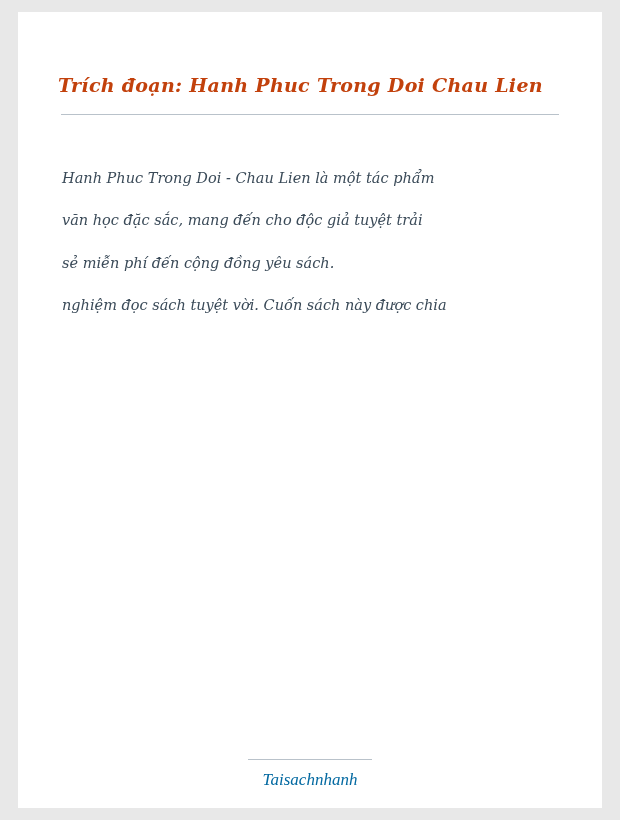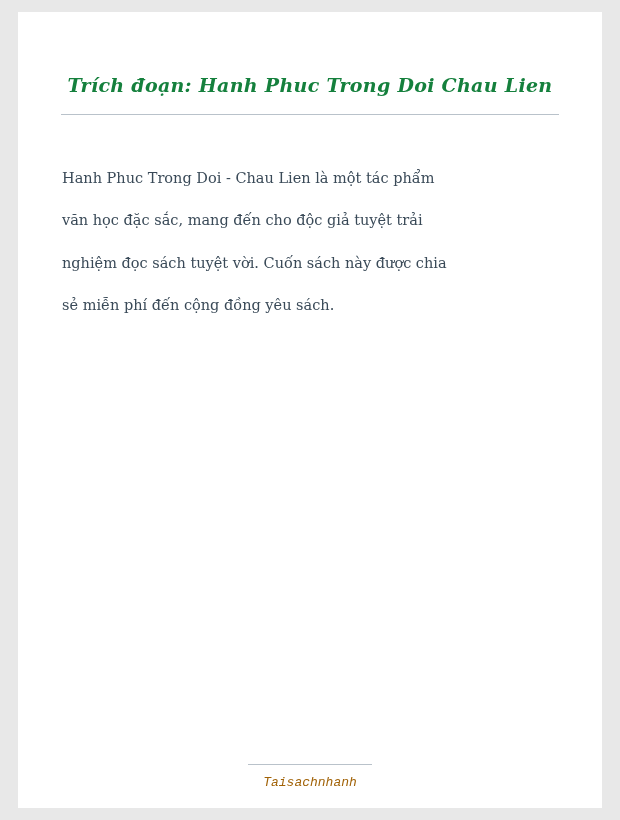--- a/index.html
+++ b/index.html
@@ -18,77 +18,77 @@
     left: 18px;
     top: 12px;
     width: 584px;
     height: 796px;
     background: #ffffff;
     box-sizing: border-box;
   }
   .doc-title {
     margin: 0;
     padding: 62px 40px 0 40px;
-    text-align: center;
     font-size: 19px;
     font-style: italic;
     font-weight: bold;
-    color: #15803d;
+    color: #c2410c;
     letter-spacing: 0.3px;
     font-family: "DejaVu Serif", serif;
   }
   .title-rule {
     margin: 18px auto 0 auto;
     width: 498px;
     height: 1px;
     background: #b9c2ca;
   }
   .body-block {
     padding: 34px 44px 0 44px;
   }
   .body-line {
     font-size: 14.5px;
+    font-style: italic;
     color: #3a4a58;
     line-height: 28px;
     white-space: pre-wrap;
     font-family: "DejaVu Serif", serif;
   }
   .footer {
     position: absolute;
     left: 0;
     right: 0;
     bottom: 18px;
     text-align: center;
   }
   .footer-rule {
     margin: 0 auto 10px auto;
     width: 124px;
     height: 1px;
     background: #b9c2ca;
   }
   .footer-text {
-    font-size: 13px;
+    font-size: 17px;
     font-style: italic;
-    color: #a16207;
-    font-family: Liberation Mono, monospace;
+    color: #0369a1;
+    font-family: Liberation Serif, serif;
   }
 </style>
 </head>
 <body>
 
 <div class="page">
 
   <h1 class="doc-title">Trích đoạn: Hanh Phuc Trong Doi Chau Lien</h1>
   <div class="title-rule"></div>
 
   <div class="body-block">
     <p class="body-line">Hanh Phuc Trong Doi - Chau Lien là một tác phẩm</p>
     <p class="body-line">văn học đặc sắc, mang đến cho độc giả tuyệt trải</p>
+    <p class="body-line">sẻ miễn phí đến cộng đồng yêu sách.</p>
     <p class="body-line">nghiệm đọc sách tuyệt vời. Cuốn sách này được chia</p>
-    <p class="body-line">sẻ miễn phí đến cộng đồng yêu sách.</p>
   </div>
 
   <div class="footer">
     <div class="footer-rule"></div>
     <div class="footer-text">Taisachnhanh</div>
   </div>
 
 </div>
 
 </body></html>

